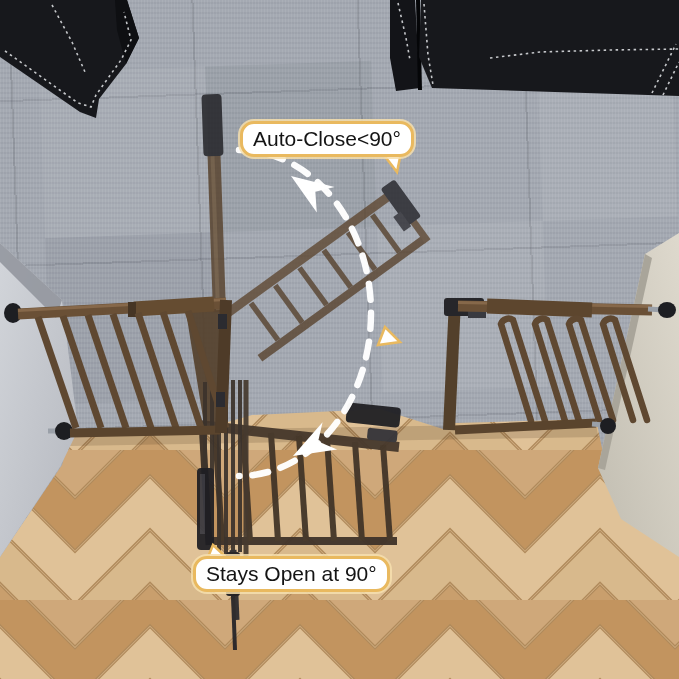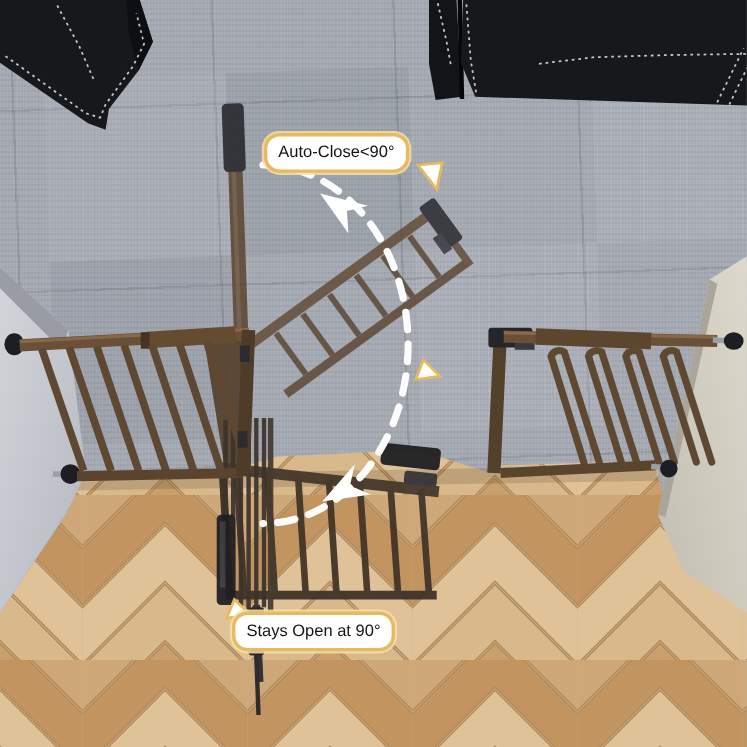--- a/index.html
+++ b/index.html
@@ -18,29 +18,29 @@
     background-position: 0 0, 0 0, 50px 0, 0 60px;
   }
   svg.art{position:absolute;left:0;top:0;}
   .bubble{
     position:absolute;
     background:#ffffff;
     border:3px solid #e9b95f;
     border-radius:14px;
     box-shadow:0 0 0 2px rgba(246,223,174,.85);
     color:#141414;
-    font-size:15px;
+    font-size:21px;
     line-height:26px;
     padding:2px 10px;
     white-space:nowrap;
     z-index:5;
   }
   .b-auto{left:240px;top:121px;}
   .b-swing{left:361px;top:338px;}
-  .b-stays{left:193px;top:556px;margin-left:18px;}
+  .b-stays{left:193px;top:556px;}
 </style>
 </head>
 <body>
 
 <div class="scene">
 
 <svg class="art" width="679" height="679" viewBox="0 0 679 679">
   <defs>
     <clipPath id="cpL">
           <rect x="-0.5" y="-1" width="75.5" height="152"></rect>

